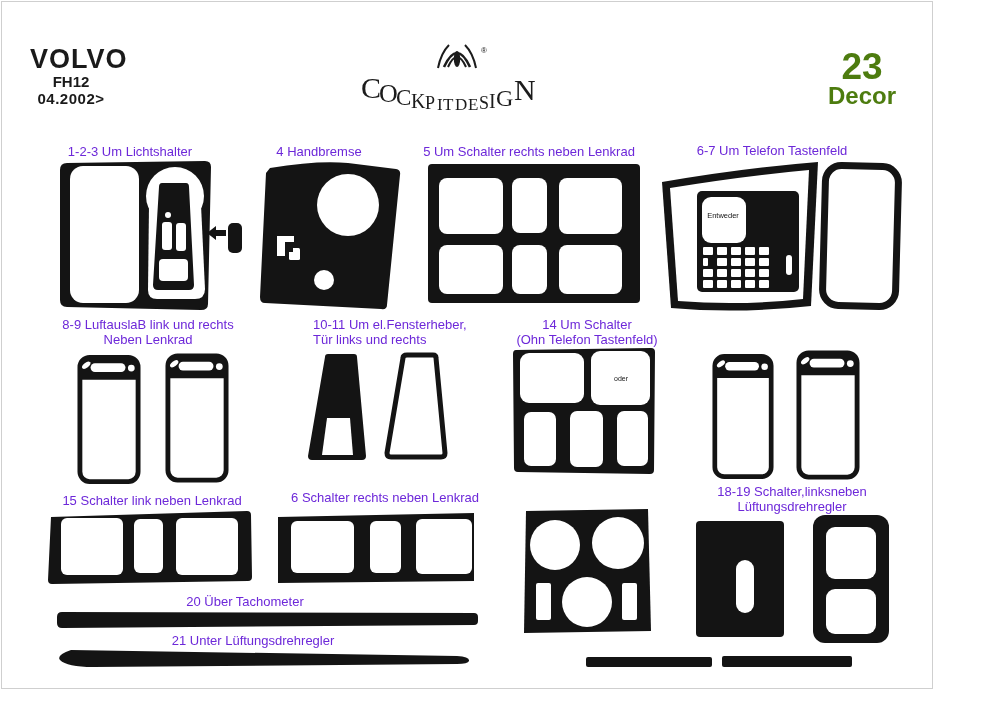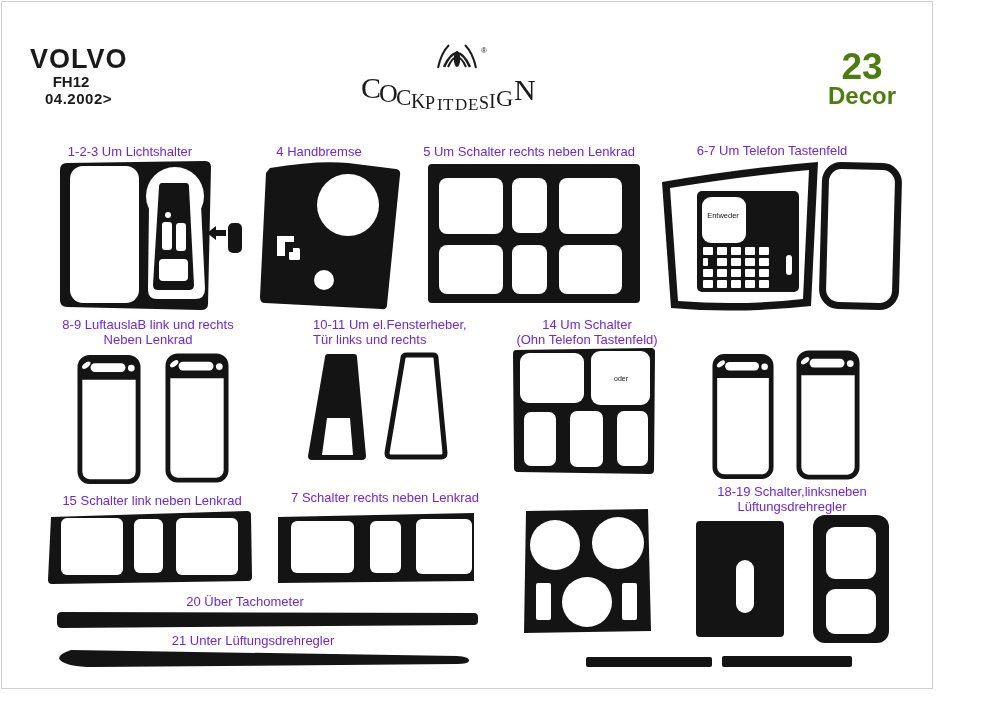--- a/index.html
+++ b/index.html
@@ -8,21 +8,21 @@
   .frame{position:absolute;left:1px;top:1px;width:930px;height:686px;
          border:1px solid #cfcfcf;pointer-events:none;}
   .abs{position:absolute;}
   .lbl{position:absolute;font-size:13px;line-height:14.5px;color:#6d28d9;
        text-align:center;white-space:nowrap;transform:translateX(-50%);}
   .lbl.left{transform:none;text-align:left;}
   .brand-block{position:absolute;left:30px;top:46px;width:82px;text-align:center;
                font-weight:bold;color:#1a1a1a;}
   .brand{font-size:27px;letter-spacing:1px;line-height:26px;}
   .model{font-size:15px;line-height:19px;}
-  .daterange{font-size:15px;line-height:15px;letter-spacing:.5px;text-align:right;}
+  .daterange{font-size:15px;line-height:15px;letter-spacing:.5px;}
   .decor-block{position:absolute;left:795px;top:50px;width:134px;text-align:center;
                font-weight:bold;color:#4d7c0f;}
   .decor-count{font-size:37px;line-height:34px;}
   .decor-label{font-size:24px;line-height:24px;}
   .logo-letter{font-family:"Liberation Serif",serif;fill:#1c1c1c;}
   svg .ink{fill:#141414;}
   svg text{font-family:"Liberation Sans",sans-serif;fill:#141414;}
 </style>
 </head>
 <body>
@@ -192,21 +192,21 @@
   </svg>
   <svg class="abs" style="left:796px;top:348px" width="64" height="134" viewBox="0 0 66 134">
     <rect x="3" y="3" width="60" height="128" rx="10" fill="#fff" stroke="#141414" stroke-width="5"></rect>
     <path class="ink" d="M3,26 L3,13 Q3,3 13,3 L53,3 Q63,3 63,13 L63,26 Z"></path>
     <rect x="14" y="9" width="36" height="9" rx="4.5" fill="#fff"></rect>
     <circle cx="56" cy="14" r="3.5" fill="#fff"></circle>
     <ellipse cx="9.5" cy="11" rx="5" ry="2.6" transform="rotate(-38 9.5 11)" fill="#fff"></ellipse>
   </svg>
 
   <div class="lbl" style="left:152px;top:494px">15 Schalter link neben Lenkrad</div>
-  <div class="lbl" style="left:385px;top:491px">7 Schalter rechts neben Lenkrad</div>
+  <div class="lbl" style="left:385px;top:491px">6 Schalter rechts neben Lenkrad</div>
   <div class="lbl" style="left:792px;top:485px">
     <div>18-19 Schalter,linksneben</div>
     <div>Lüftungsdrehregler</div>
   </div>
 
   <svg class="abs" style="left:47px;top:509px" width="206" height="76" viewBox="0 0 206 76">
     <path class="ink" d="M4,8 L200,2 Q204,2 204,6 L205,68 Q205,72 201,72 L5,75 Q1,75 1,71 Z"></path>
     <rect x="14" y="9" width="62" height="57" rx="6" fill="#fff"></rect>
     <rect x="87" y="10" width="29" height="54" rx="6" fill="#fff"></rect>
     <rect x="129" y="9" width="62" height="57" rx="6" fill="#fff"></rect>

